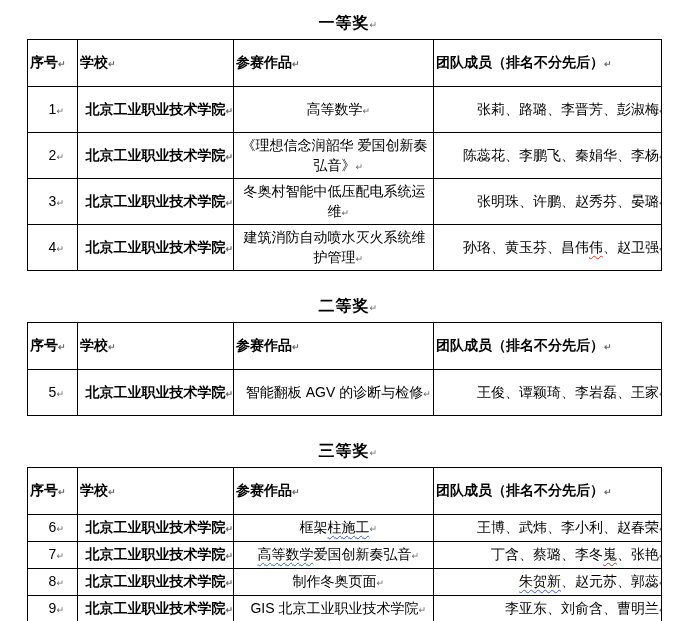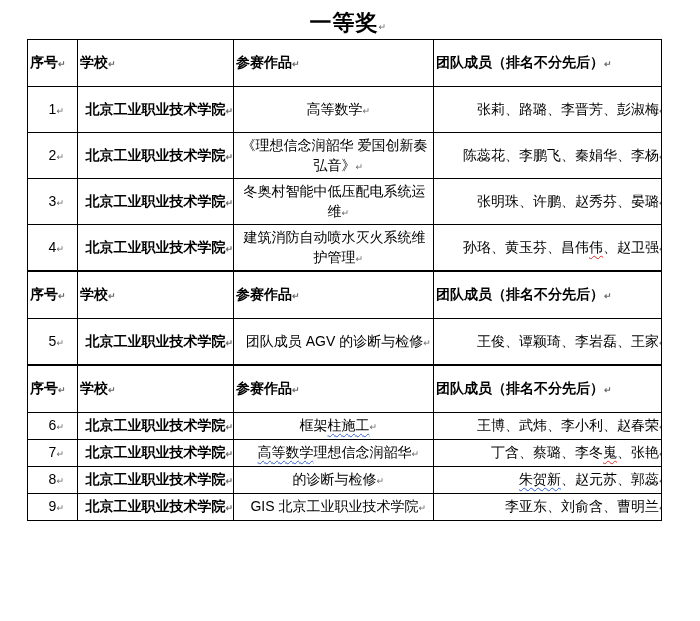--- a/index.html
+++ b/index.html
@@ -6,21 +6,21 @@
   body{
     width:700px;height:621px;background:var(--bg,#fff);overflow:hidden;
     font-family:"Liberation Sans",sans-serif;color:var(--text,#000);
   }
   .page{padding:6px 0 0 27px;}
   .award-section{margin:0;}
   .title-line{width:634px;text-align:center;margin:0 0 5px 0;}
   .t0 .title-line{margin-top:6px;}
   .t1 .title-line{margin-top:24px;}
   .t2 .title-line{margin-top:24px;}
-  .award-title{font-size:22px;font-weight:bold;letter-spacing:1px;line-height:22px;text-align:right;}
+  .award-title{font-size:16px;font-weight:bold;letter-spacing:1px;line-height:22px;text-align:right;}
   table.award-table{border-collapse:collapse;table-layout:fixed;width:634px;}
   .c-no{width:50px;}
   .c-school{width:156px;}
   .c-work{width:200px;}
   .c-members{width:228px;}
   th,td{border:1px solid var(--border,#000);font-size:14px;vertical-align:middle;line-height:1.42;overflow:hidden;}
   th{font-weight:bold;text-align:left;height:42px;padding:2px;}
   td{font-weight:normal;padding:2px;}
   .cell-no{text-align:center;}
   .cell-school{text-align:center;padding:2px 1px;font-weight:bold;}
@@ -90,47 +90,53 @@
               <td class="cell-no"><span>4</span><span class="pmark">↵</span></td>
               <td class="cell-school"><span>北京工业职业技术学院</span><span class="pmark">↵</span></td>
               <td class="cell-work"><span>建筑消防自动喷水灭火系统维护管理</span><span class="pmark">↵</span></td>
               <td class="cell-members"><span>孙珞、黄玉芬、昌伟</span><span class="wavy-red">伟</span><span>、赵卫强</span><span class="pmark">↵</span></td>
             </tr>
           </tbody>
     </table>
   </section>
 
   <section class="award-section t1">
+    <div class="title-line">
+      <span class="award-title">二等奖</span><span class="pmark">↵</span>
+    </div>
     <table class="award-table">
       <colgroup>
         <col class="c-no">
             <col class="c-school">
             <col class="c-work">
             <col class="c-members">
       </colgroup>
       <thead>
         <tr>
               <th><span>序号</span><span class="pmark">↵</span></th>
               <th><span>学校</span><span class="pmark">↵</span></th>
               <th><span>参赛作品</span><span class="pmark">↵</span></th>
               <th><span>团队成员（排名不分先后）</span><span class="pmark">↵</span></th>
             </tr>
       </thead>
       <tbody>
             <tr>
               <td class="cell-no"><span>5</span><span class="pmark">↵</span></td>
               <td class="cell-school"><span>北京工业职业技术学院</span><span class="pmark">↵</span></td>
-              <td class="cell-work"><span>团队成员 AGV 的诊断与检修</span><span class="pmark">↵</span></td>
+              <td class="cell-work"><span>智能翻板 AGV 的诊断与检修</span><span class="pmark">↵</span></td>
               <td class="cell-members"><span>王俊、谭颖琦、李岩磊、王家</span><span class="pmark">↵</span></td>
             </tr>
           </tbody>
     </table>
   </section>
 
   <section class="award-section t2">
+    <div class="title-line">
+      <span class="award-title">三等奖</span><span class="pmark">↵</span>
+    </div>
     <table class="award-table">
       <colgroup>
         <col class="c-no">
             <col class="c-school">
             <col class="c-work">
             <col class="c-members">
       </colgroup>
       <thead>
         <tr>
               <th><span>序号</span><span class="pmark">↵</span></th>
@@ -142,27 +148,27 @@
       <tbody>
             <tr>
               <td class="cell-no"><span>6</span><span class="pmark">↵</span></td>
               <td class="cell-school"><span>北京工业职业技术学院</span><span class="pmark">↵</span></td>
               <td class="cell-work"><span>框架</span><span class="wavy-blue">柱施工</span><span class="pmark">↵</span></td>
               <td class="cell-members"><span>王博、武炜、李小利、赵春荣</span><span class="pmark">↵</span></td>
             </tr>
             <tr>
               <td class="cell-no"><span>7</span><span class="pmark">↵</span></td>
               <td class="cell-school"><span>北京工业职业技术学院</span><span class="pmark">↵</span></td>
-              <td class="cell-work"><span class="wavy-blue">高等数学</span><span>理想信念润韶华</span><span class="pmark">↵</span></td>
+              <td class="cell-work"><span class="wavy-blue">高等数学</span><span>爱国创新奏弘音</span><span class="pmark">↵</span></td>
               <td class="cell-members"><span>丁含、蔡璐、李冬</span><span class="wavy-red">嵬</span><span>、张艳</span><span class="pmark">↵</span></td>
             </tr>
             <tr>
               <td class="cell-no"><span>8</span><span class="pmark">↵</span></td>
               <td class="cell-school"><span>北京工业职业技术学院</span><span class="pmark">↵</span></td>
-              <td class="cell-work"><span>的诊断与检修</span><span class="pmark">↵</span></td>
+              <td class="cell-work"><span>制作冬奥页面</span><span class="pmark">↵</span></td>
               <td class="cell-members"><span class="wavy-blue">朱贺新</span><span>、赵元苏、郭蕊</span><span class="pmark">↵</span></td>
             </tr>
             <tr>
               <td class="cell-no"><span>9</span><span class="pmark">↵</span></td>
               <td class="cell-school"><span>北京工业职业技术学院</span><span class="pmark">↵</span></td>
               <td class="cell-work"><span>GIS 北京工业职业技术学院</span><span class="pmark">↵</span></td>
               <td class="cell-members"><span>李亚东、刘俞含、曹明兰</span><span class="pmark">↵</span></td>
             </tr>
           </tbody>
     </table>

